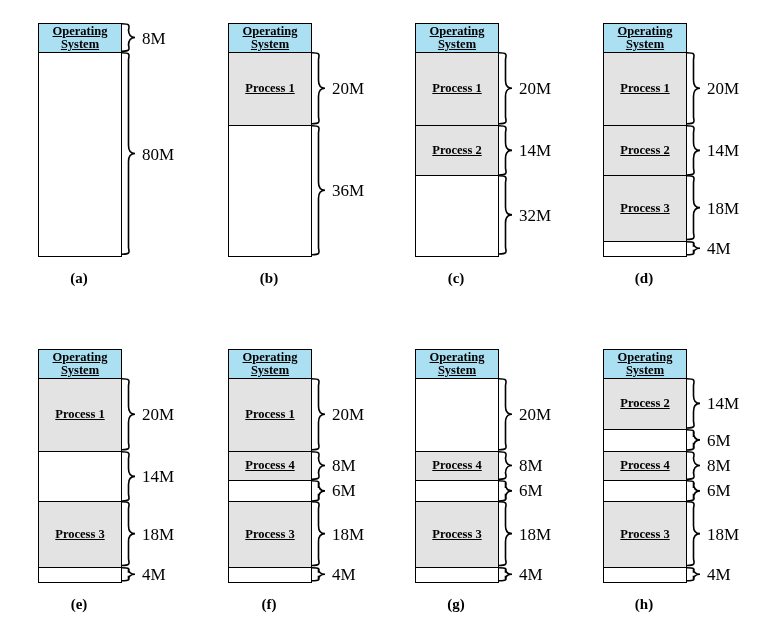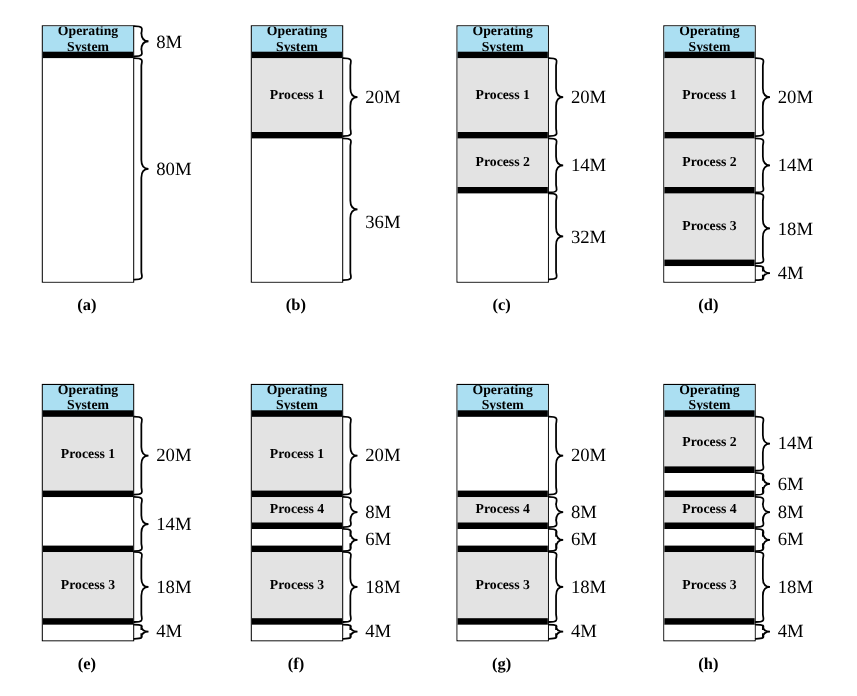--- a/index.html
+++ b/index.html
@@ -28,21 +28,22 @@
   .segment {
     box-sizing: border-box;
     width: 100%;
     display: flex;
     align-items: center;
     justify-content: center;
     text-align: center;
     overflow: hidden;
   }
   .segment.divided {
-    border-bottom: 6px solid #ec4899;
+    border-bottom: 1px solid #ec4899;
+    text-decoration: underline;
   }
   .seg-label {
     font-weight: bold;
     font-size: 12.5px;
     line-height: 13.5px;
   }
   .brace-svg {
     position: absolute;
     overflow: visible;
   }
@@ -92,21 +93,21 @@
         </div>
         <div class="segment" style="height: 130.5px; background: rgb(255, 255, 255); border-bottom-color: rgb(0, 0, 0);"></div>
       </div>
       <svg class="brace-svg" width="15" height="72.5" style="left: 84px; top: 29px;">
         <path d="M 0 0.8 C 10 0.8, 6.5 4, 6.5 8 L 6.5 28.25 C 6.5 33.45, 8.5 36.25, 13 36.25 C 8.5 36.25, 6.5 39.05, 6.5 44.25 L 6.5 64.5 C 6.5 68.5, 10 71.7, 0 71.7" fill="none" stroke="#000000" stroke-width="1.6" stroke-linecap="round"></path>
       </svg>
       <span class="size-label" style="left: 104px; top: 65.25px; color: rgb(0, 0, 0);">20M</span>
       <svg class="brace-svg" width="15" height="130.5" style="left: 84px; top: 101.5px;">
         <path d="M 0 0.8 C 10 0.8, 6.5 4, 6.5 8 L 6.5 57.25 C 6.5 62.45, 8.5 65.25, 13 65.25 C 8.5 65.25, 6.5 68.05, 6.5 73.25 L 6.5 122.5 C 6.5 126.5, 10 129.7, 0 129.7" fill="none" stroke="#000000" stroke-width="1.6" stroke-linecap="round"></path>
       </svg>
-      <span class="size-label" style="left: 104px; top: 166.75px; color: rgb(0, 0, 0); margin-top: 12px;">36M</span>
+      <span class="size-label" style="left: 104px; top: 166.75px; color: rgb(0, 0, 0);">36M</span>
       <div class="diagram-label" style="left: 0px; top: 248px; width: 82px; color: rgb(0, 0, 0);">(b)</div>
     </div>
     <div class="diagram" style="left: 415px; top: 23px; width: 150px; height: 272px;">
       <div class="membox" style="width: 82px; height: 232px; border-color: rgb(0, 0, 0);">
         <div class="segment divided" style="height: 29px; background: rgb(171, 223, 242); border-bottom-color: rgb(0, 0, 0);">
           <span class="seg-label" style="width: 70px;">Operating System</span>
         </div>
         <div class="segment divided" style="height: 72.5px; background: rgb(227, 227, 227); border-bottom-color: rgb(0, 0, 0);">
           <span class="seg-label">Process 1</span>
         </div>

